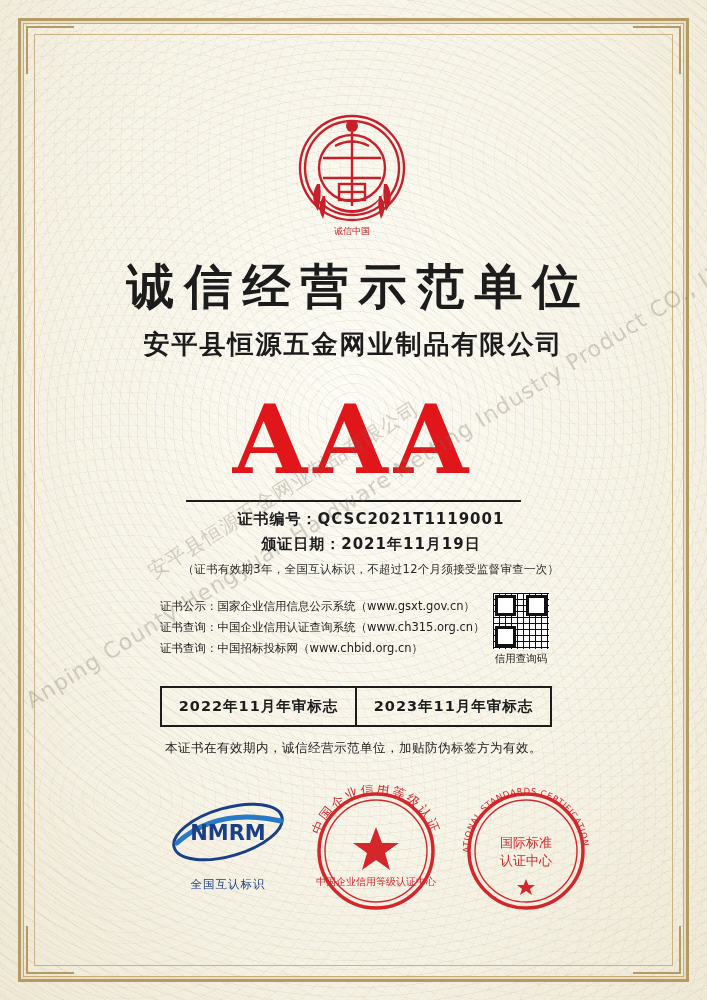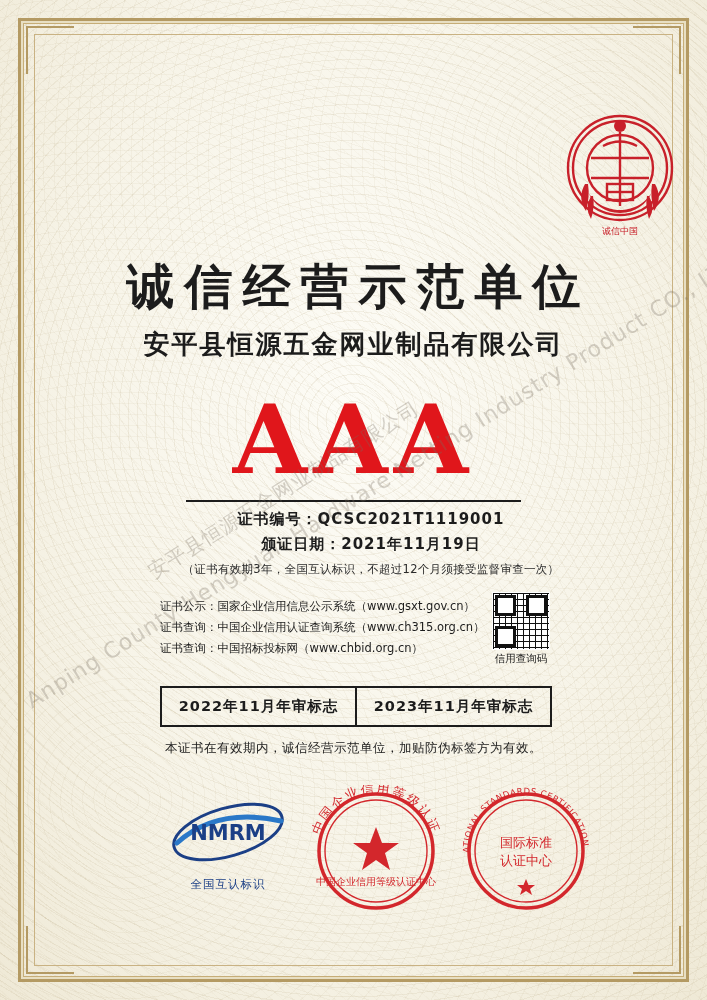--- a/index.html
+++ b/index.html
@@ -54,24 +54,24 @@
     border: 2px solid #b49a63;
   }
   .corner.tl { left: 26px; top: 26px; border-right: none; border-bottom: none; }
   .corner.tr { right: 26px; top: 26px; border-left: none; border-bottom: none; }
   .corner.bl { left: 26px; bottom: 26px; border-right: none; border-top: none; }
   .corner.br { right: 26px; bottom: 26px; border-left: none; border-top: none; }
 
   
   .emblem-wrap {
     position: absolute;
-    left: 0; right: 12px;
+    left: 0; right: 4px;
     top: 96px;
     display: flex;
-    justify-content: flex-end;
+    justify-content: center;
   }
   .emblem {
     width: 150px;
     height: 150px;
   }
 
   
   .title-main {
     position: absolute;
     left: 0; right: 0;

